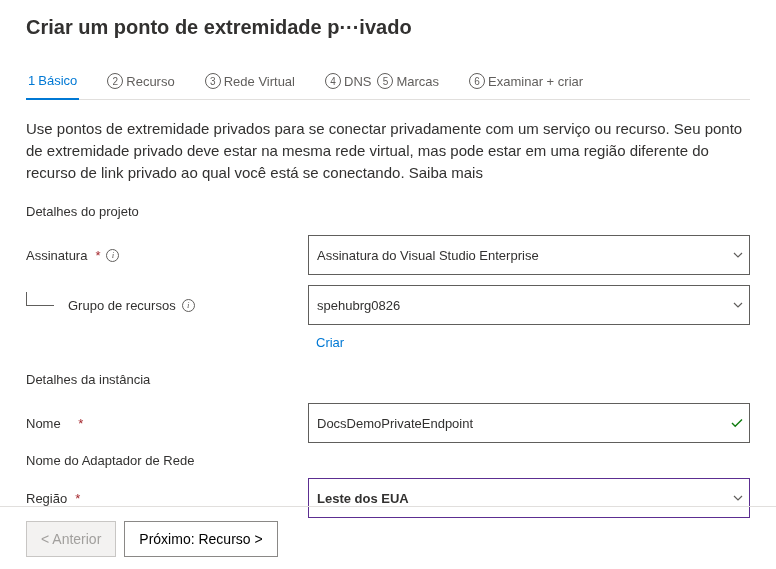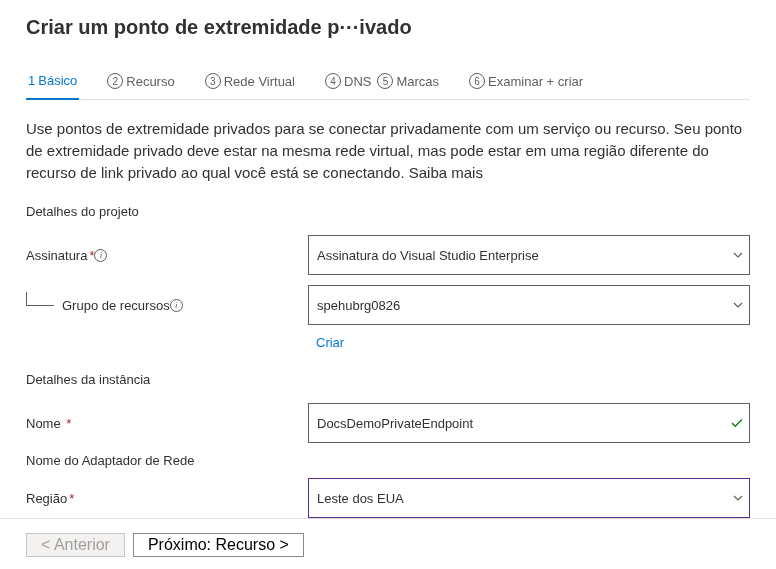--- a/index.html
+++ b/index.html
@@ -72,20 +72,21 @@
     display: flex;
     align-items: center;
     margin-bottom: 10px;
   }
   .form-label {
     width: 282px;
     font-size: 13px;
     color: #323130;
     display: flex;
     align-items: center;
+    gap: 6px;
   }
   .indent-connector {
     display:inline-block;
     width:28px;
     border-bottom:1px solid #605e5c;
     border-left:1px solid #605e5c;
     height:14px;
     margin-right:8px;
     margin-top:-12px;
   }
@@ -106,20 +107,21 @@
     background:#fff;
     padding:0 26px 0 8px;
     font-size:13px;
     color:#323130;
     outline:none;
     display:flex;
     align-items:center;
   }
   .select.focused {
     border-color:#5c2e91;
+    font-weight:bold;
   }
   .chev {
     position:absolute;
     right:6px; top:50%; transform:translateY(-50%);
     pointer-events:none;
   }
   .valid-check {
     position:absolute;
     right:6px; top:50%; transform:translateY(-50%);
   }
@@ -134,23 +136,23 @@
   }
   .footer {
     position:absolute;
     left:0; right:0; bottom:12px;
     border-top:1px solid #e1dfdd;
     padding:14px 26px 0 26px;
     display:flex;
     gap:8px;
   }
   .btn {
-    height:24px;
+    height:36px;
     padding:0 14px;
-    font-size:16px;
+    font-size:14px;
     border:1px solid #8a8886;
     background:#fff;
     cursor:pointer;
     display:inline-flex;
     align-items:center;
     gap:6px;
   }
   .btn.disabled {
     color:#a19f9d;
     border-color:#c8c6c4;

